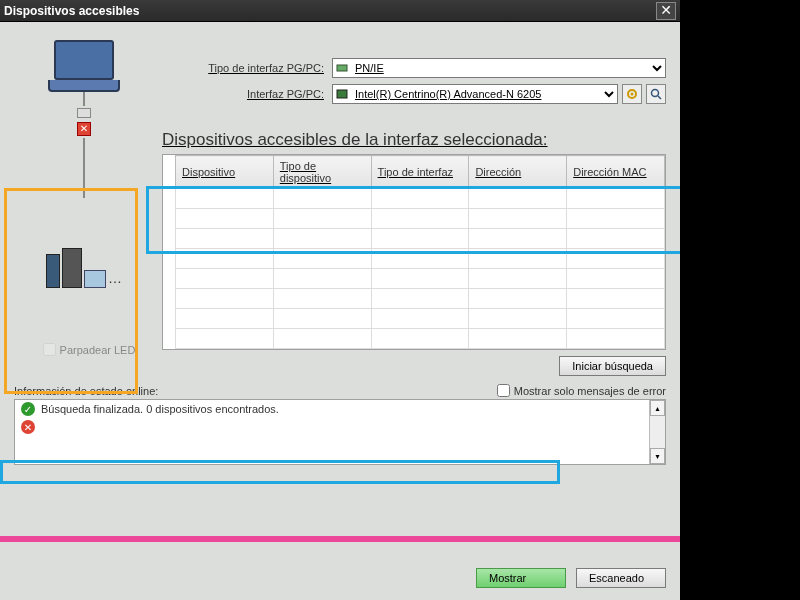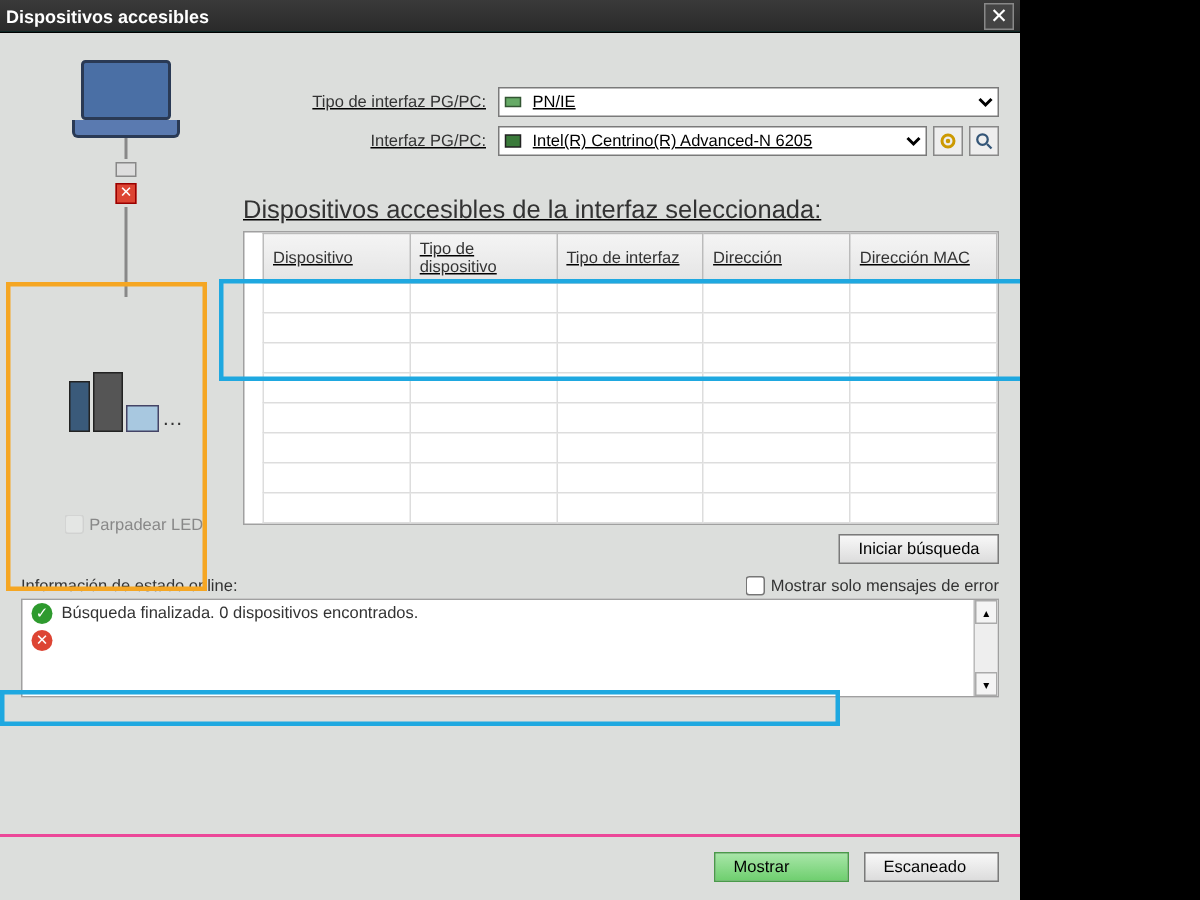--- a/index.html
+++ b/index.html
@@ -33,21 +33,21 @@
   .status-header .lbl { flex: 1; color: #333; }
   .status-header label { display: flex; align-items: flex-end; gap: 4px; color: #333; }
   .status-list { background: #fff; border: 1px solid #a0a0a0; height: 66px; position: relative; overflow: hidden; }
   .status-line { display: flex; align-items: center; gap: 6px; padding: 2px 6px; font-size: 11px; color: #333; }
   .status-line .ico { width: 14px; height: 14px; border-radius: 50%; display: flex; align-items: center; justify-content: center; font-size: 10px; color: #fff; flex: 0 0 14px; }
   .ico.ok { background: #2e9a2e; }
   .ico.err { background: #d43; }
   .scrollbar { position: absolute; right: 0; top: 0; bottom: 0; width: 16px; background: #eee; border-left: 1px solid #bbb; display: flex; flex-direction: column; }
   .scrollbar .arrow { height: 16px; border: 1px solid #aaa; background: #f4f4f4; font-size: 8px; display:flex;align-items:center;justify-content:center; }
   .scrollbar .track { flex:1; }
-  .footer { padding: 10px 14px 12px 0; display: flex; justify-content: flex-end; gap: 10px; border-top: 2px solid #ec4899; background: #dcdedc; }
+  .footer { padding: 26px 14px 12px 0; display: flex; justify-content: flex-end; gap: 10px; border-top: 6px solid #ec4899; background: #dcdedc; }
   .checkbox-row { display: flex; align-items: center; gap: 4px; color: #888; margin-top: 55px; margin-left: 10px; }
   .checkbox-row input { opacity: 0.5; }
   
   .laptop { width: 72px; height: 52px; position: relative; margin-top: 6px; }
   .laptop .screen { width: 60px; height: 40px; background: #4a6fa5; border: 2px solid #2a3a55; border-radius: 3px; margin: 0 auto; }
   .laptop .kbd { width: 72px; height: 12px; background: #5a7ab0; border: 2px solid #2a3a55; border-top: none; border-radius: 0 0 4px 4px; }
   .wire { width: 2px; background: #888; margin: 0 auto; }
   .port { width: 14px; height: 10px; background: #ddd; border: 1px solid #888; margin: 2px auto; }
   .err-mark { width: 14px; height: 14px; background: #d43; border: 1px solid #900; color: #fff; font-size: 10px; text-align: center; line-height: 12px; margin: 2px auto; }
   .plc-group { display: flex; align-items: flex-end; gap: 2px; justify-content: center; margin-top: 50px; }

